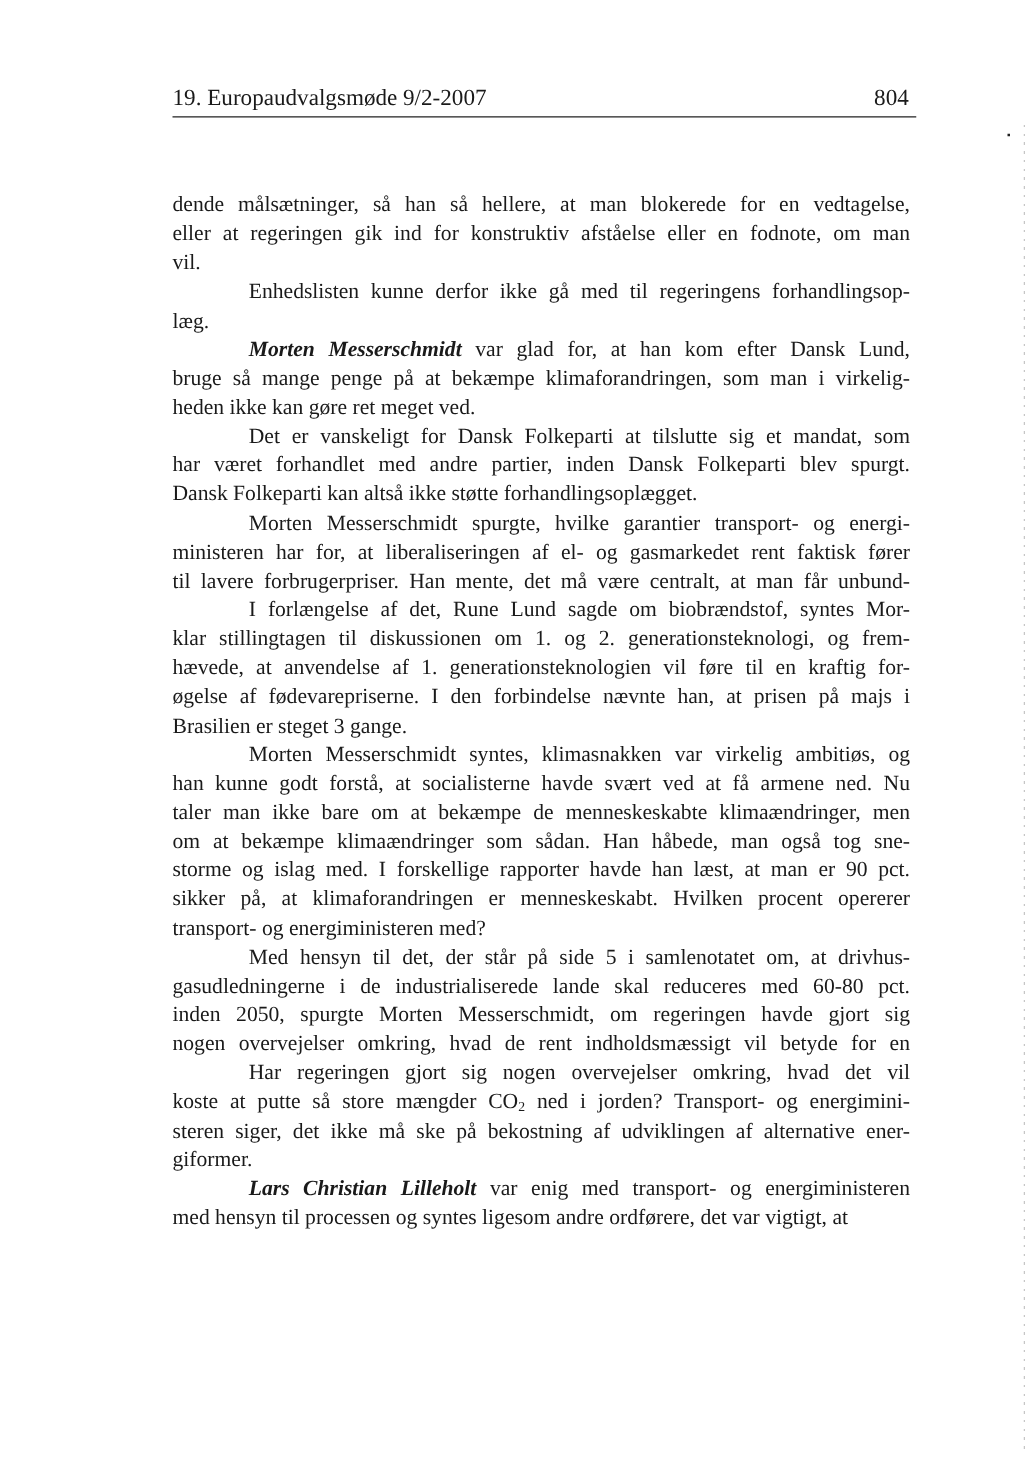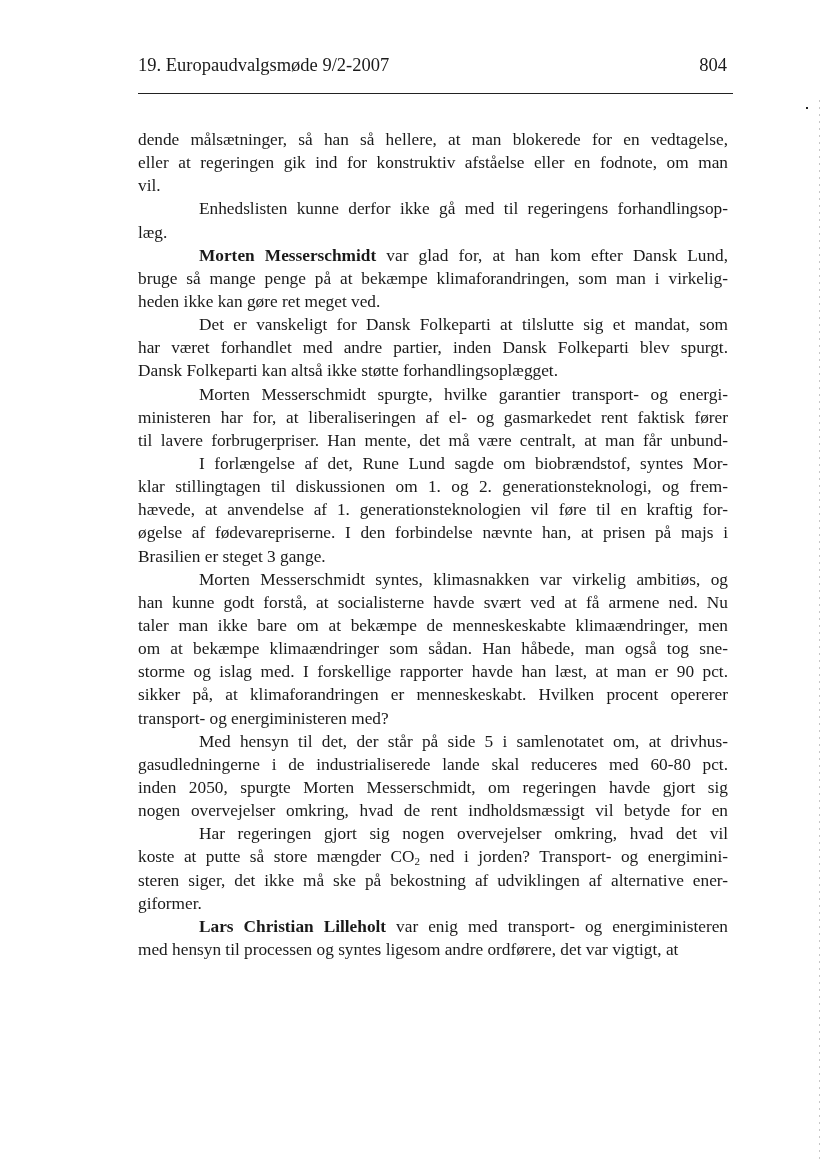--- a/index.html
+++ b/index.html
@@ -2,37 +2,37 @@
 <html><head>
 <meta charset="utf-8">
 <style>
   html, body { margin: 0; padding: 0; }
   body {
     width: 825px; height: 1167px; background: #ffffff; position: relative; overflow: hidden;
     font-family: "Liberation Serif", "DejaVu Serif", serif; color: #1a1a1a;
   }
   .page { position: absolute; left: 0; top: 0; width: 825px; height: 1167px; }
   .header {
-    position: absolute; left: 138px; top: 54px; width: 595px; height: 26px;
+    position: absolute; left: 138px; top: 68px; width: 595px; height: 26px;
     font-size: 18.5px; line-height: 22px;
   }
   .header .title { position: absolute; left: 0; top: 0; }
   .header .pageno { position: absolute; right: 6px; top: 0; }
   .rule {
     position: absolute; left: 138px; top: 93px; width: 595px; height: 0;
     border-top: 1.5px solid #222;
   }
   .body {
-    position: absolute; left: 138px; top: 128px; width: 590px;
+    position: absolute; left: 138px; top: 152px; width: 590px;
     font-size: 17.3px; line-height: 23.15px;
   }
   .line { white-space: nowrap; height: 23.15px; }
   .line.indent { padding-left: 61px; }
   .line.just { text-align: justify; text-align-last: justify; }
-  b { font-weight: bold; }
+  b { font-weight: bold; font-style: italic; }
   sub { font-size: 11px; vertical-align: -3px; line-height: 0; }
   .edge {
     position: absolute; left: 819px; top: 100px; width: 1px; height: 1060px;
     background-image: repeating-linear-gradient(to bottom, #b8b8b8 0 2px, transparent 2px 7px);
     opacity: 0.8;
   }
   .speck { position: absolute; left: 806px; top: 107px; width: 2px; height: 2px; background: #222; }
 </style>
 </head>
 <body>

